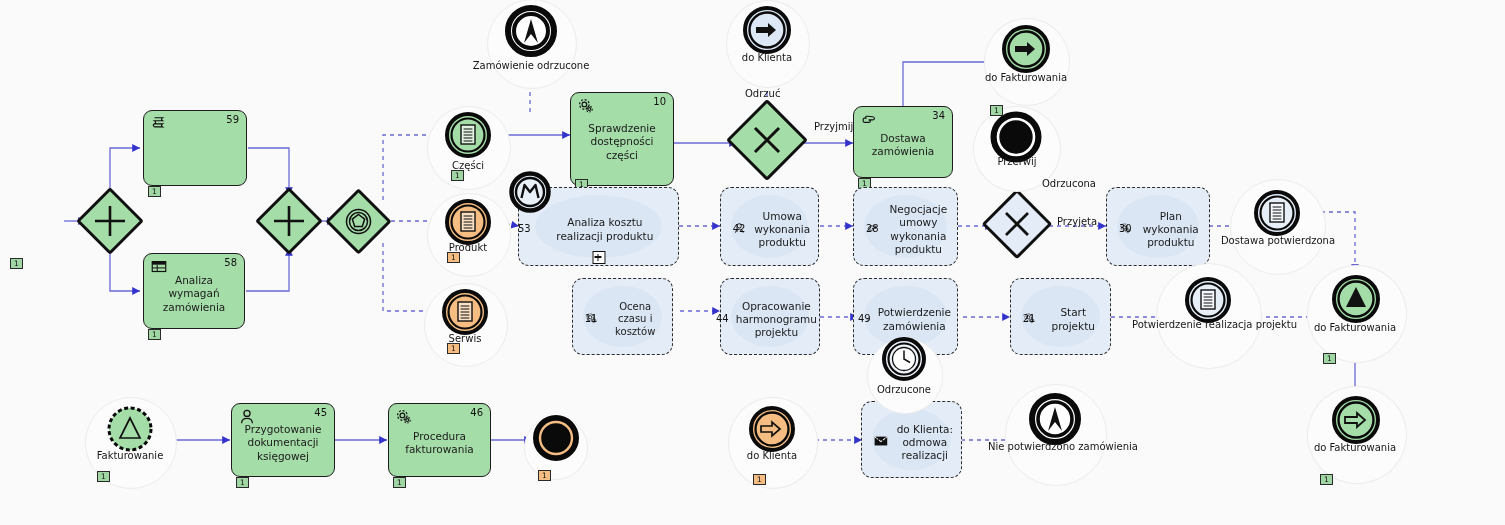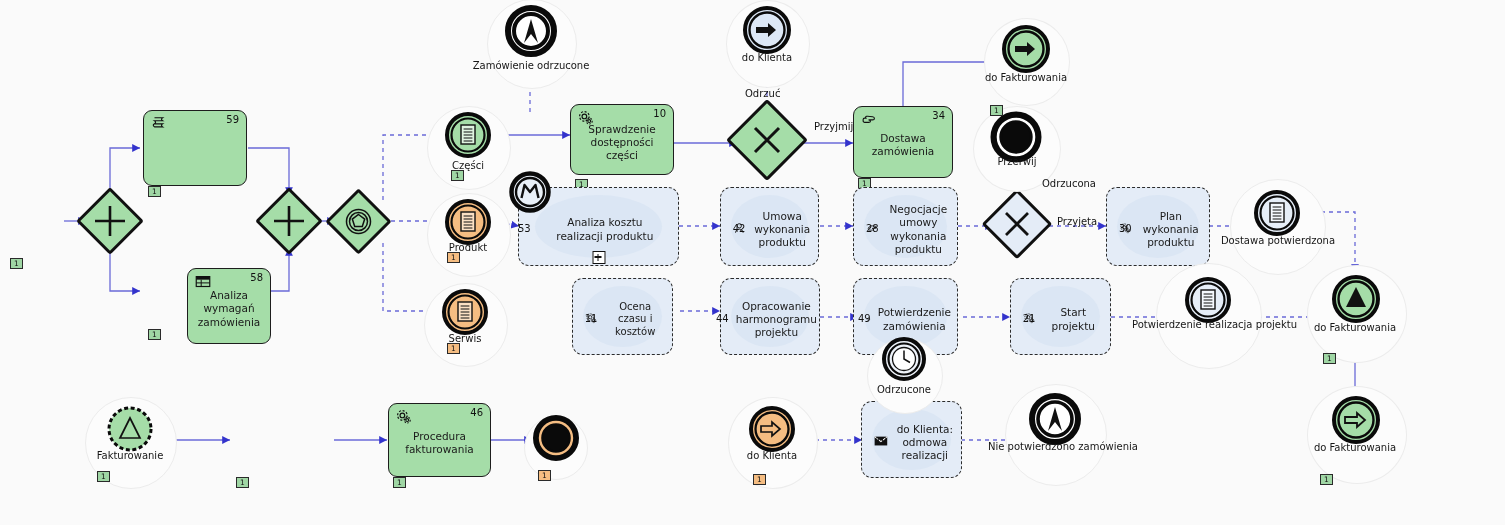--- a/index.html
+++ b/index.html
@@ -113,36 +113,36 @@
   <div class="node task green" style="left:143px;top:110px;width:104px;height:76px;">
     <span class="ticon">
       <svg viewBox="0 0 20 20">
           <path d="M5 3h9c-1.6 1-1.6 2.4 0 3.4H5c1.6 1 1.6 2.4 0 3.4h9c-1.6 1-1.6 2.4 0 3.4H5c-1.8-1.1-1.8-2.4 0-3.4" fill="none" stroke="#111" stroke-width="1.25"></path>
         </svg>
     </span>
     <span class="num">59</span>
   </div>
   <div class="chip g" style="left:148px;top:186px;">1</div>
 
-  <div class="node task green" style="left:143px;top:268px;width:84px;height:76px;margin-left:44px;">
+  <div class="node task green" style="left:143px;top:253px;width:102px;height:76px;">
     <span class="ticon">
       <svg viewBox="0 0 20 20">
           <rect x="2.5" y="4" width="15" height="11" fill="none" stroke="#111" stroke-width="1.3"></rect>
           <rect x="2.5" y="4" width="15" height="3.4" fill="#111"></rect>
           <path d="M2.5 11h15M8 7.4v7.6" stroke="#111" stroke-width="1.1"></path>
         </svg>
     </span>
     <span class="num">58</span>
     <span class="lbl" style="white-space:pre-line">Analiza
 wymagań
 zamówienia</span>
   </div>
   <div class="chip g" style="left:148px;top:329px;">1</div>
 
-  <div class="node task green" style="left:570px;top:104px;width:104px;height:71px;">
+  <div class="node task green" style="left:570px;top:92px;width:104px;height:94px;">
     <span class="ticon">
       <svg viewBox="0 0 20 20">
           <circle cx="8.2" cy="8.2" r="2.6" fill="none" stroke="#111" stroke-width="1.3"></circle>
           <circle cx="8.2" cy="8.2" r="5.3" fill="none" stroke="#111" stroke-width="1.3" stroke-dasharray="2.3,1.8"></circle>
           <circle cx="13.6" cy="13.4" r="1.6" fill="none" stroke="#111" stroke-width="1.2"></circle>
           <circle cx="13.6" cy="13.4" r="3.3" fill="none" stroke="#111" stroke-width="1.2" stroke-dasharray="1.8,1.5"></circle>
         </svg>
     </span>
     <span class="num">10</span>
     <span class="lbl" style="white-space:pre-line">Sprawdzenie
@@ -155,20 +155,32 @@
     <span class="ticon">
       <svg viewBox="0 0 20 20">
           <path d="M3.5 9.5c0-1 .7-1.6 1.7-1.6h1.3c-.6-.8-.2-1.9.9-2 .9-.1 5.4.3 6.6.5 1.3.2 2 .8 2 1.8 0 1.1-.8 1.7-2 1.7H9.5c1.5.1 2.1.6 2.1 1.4 0 .9-.7 1.3-2 1.3H5.2c-1 0-1.7-.7-1.7-1.6z" fill="none" stroke="#111" stroke-width="1.25"></path>
         </svg>
     </span>
     <span class="num">34</span>
     <span class="lbl" style="white-space:pre-line">Dostawa zamówienia</span>
   </div>
   <div class="chip g" style="left:858px;top:178px;">1</div>
 
+  <div class="node task green" style="left:231px;top:403px;width:104px;height:74px;">
+    <span class="ticon">
+      <svg viewBox="0 0 20 20">
+          <circle cx="10" cy="6" r="3.4" fill="none" stroke="#111" stroke-width="1.4"></circle>
+          <path d="M4 17c0-3.6 2.7-5.6 6-5.6s6 2 6 5.6" fill="none" stroke="#111" stroke-width="1.4"></path>
+        </svg>
+    </span>
+    <span class="num">45</span>
+    <span class="lbl" style="white-space:pre-line">Przygotowanie
+dokumentacji
+księgowej</span>
+  </div>
   <div class="chip g" style="left:236px;top:477px;">1</div>
 
   <div class="node task green" style="left:388px;top:403px;width:103px;height:74px;">
     <span class="ticon">
       <svg viewBox="0 0 20 20">
           <circle cx="8.2" cy="8.2" r="2.6" fill="none" stroke="#111" stroke-width="1.3"></circle>
           <circle cx="8.2" cy="8.2" r="5.3" fill="none" stroke="#111" stroke-width="1.3" stroke-dasharray="2.3,1.8"></circle>
           <circle cx="13.6" cy="13.4" r="1.6" fill="none" stroke="#111" stroke-width="1.2"></circle>
           <circle cx="13.6" cy="13.4" r="3.3" fill="none" stroke="#111" stroke-width="1.2" stroke-dasharray="1.8,1.5"></circle>
         </svg>

